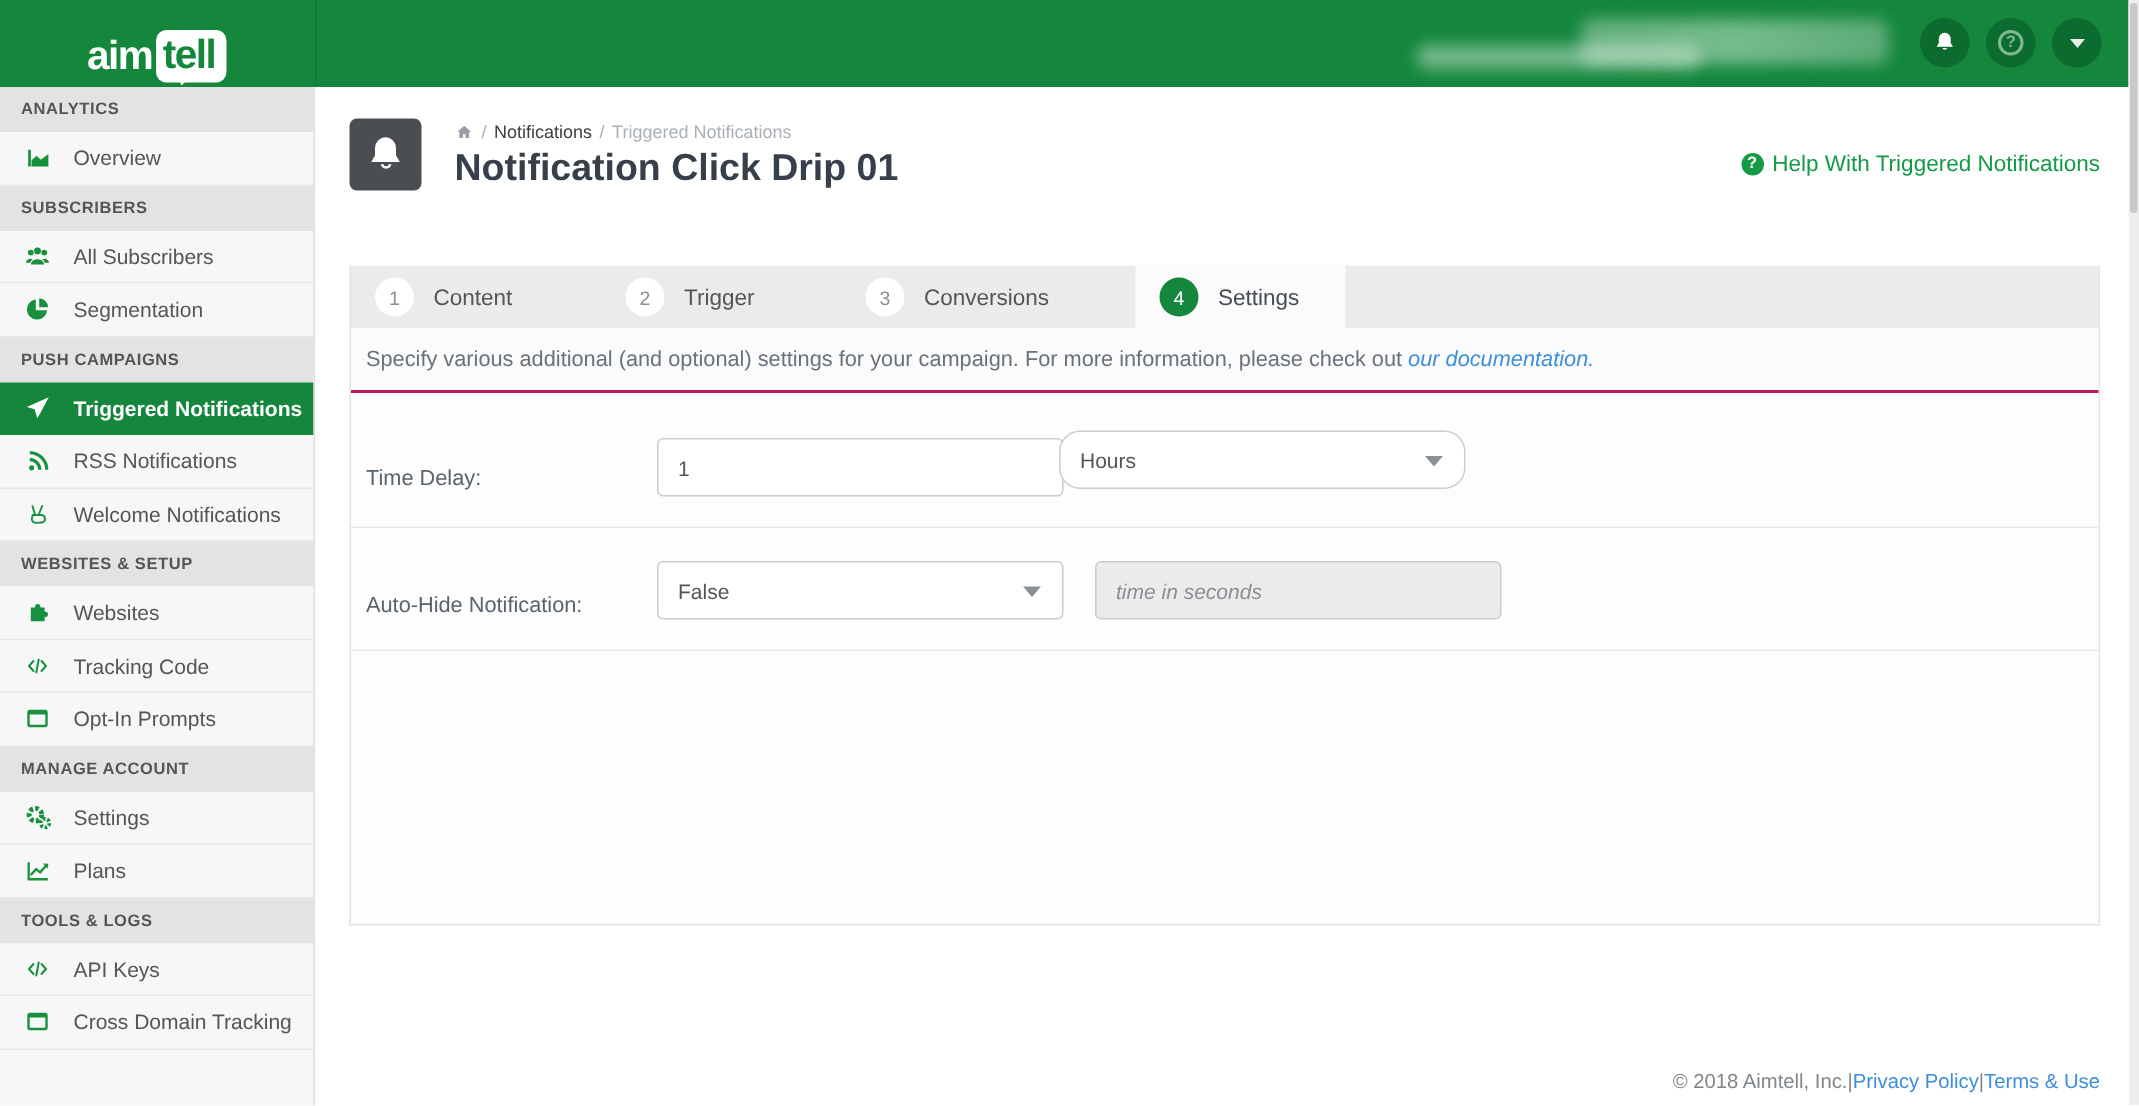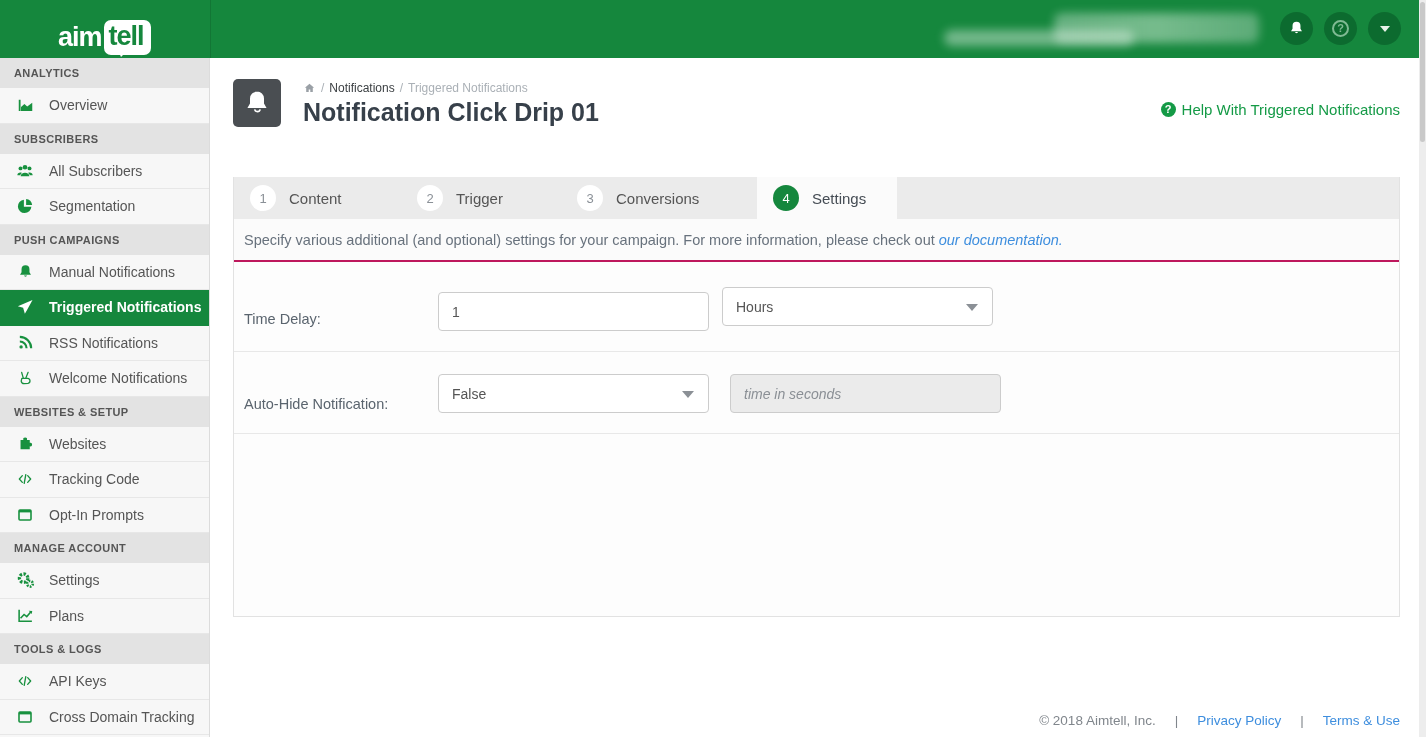--- a/index.html
+++ b/index.html
@@ -132,21 +132,21 @@
     position:absolute; width:271px; height:39px; border:1px solid #ccc; border-radius:4px;
     background:#fff; font-size:14px; color:#555; padding:0 13px;
     font-family:"Liberation Sans", sans-serif; outline:none;
   }
   .r1 .text-input { left:204px; top:30px; }
   .fake-select {
     position:absolute; width:271px; height:39px; border:1px solid #ccc; border-radius:4px;
     background:#fff; font-size:14px; color:#555; display:flex; align-items:center;
     padding:0 13px; cursor:pointer;
   }
-  .r1 .fake-select { left:488px; top:25px; }
+  .r1 .fake-select { left:472px; top:25px;border-radius:14px; }
   .r2 .fake-select { left:204px; top:22px; }
   .fake-select .sel-caret {
     position:absolute; right:14px; top:16px;
     width:0; height:0; border:6px solid transparent; border-top:7px solid #8b9096;
   }
   .disabled-input {
     position:absolute; left:496px; top:22px; width:271px; height:39px;
     border:1px solid #ccc; border-radius:4px; background:#ebebeb;
     font-size:14px; font-style:italic; color:#8a8f95; padding:0 13px;
     font-family:"Liberation Sans", sans-serif;
@@ -159,21 +159,21 @@
   .btn {
     height:34px; border:none; border-radius:4px; color:#fff; font-weight:bold;
     font-size:15px; padding:0 16px; cursor:pointer; font-family:"Liberation Sans", sans-serif;
   }
   .btn.delete { background:#E2413E; }
   .btn.draft { background:#F5A62B; }
   .btn.activate { background:#2E7EC1; }
 
   .footer {
     position:absolute; right:19px; top:777px; font-size:13.5px; color:#808archive;
-    color:#80868c; display:flex; gap:19px; white-space:nowrap;
+    color:#80868c; display:flex; gap:0; white-space:nowrap;
   }
   .footer .flink { color:#3E8EDE; cursor:pointer; }
 
   
   .main .actions { top:587px; }
   .main .footer { top:655px; }
 </style>
 </head>
 <body>
 
@@ -236,29 +236,20 @@
     <span class="ico">
       <svg width="18" height="18" viewBox="0 0 24 24">
         <path class="f" d="M10.5 3.5A9 9 0 1 0 20.5 13h-10z"></path>
         <path class="f" d="M13.5 2.5v8h8a8.6 8.6 0 0 0-8-8z"></path>
       </svg>
     </span>
     <span>Segmentation</span>
   </div>
 
   <div class="side-header">PUSH CAMPAIGNS</div>
-  <div class="side-item">
-    <span class="ico">
-      <svg width="17" height="18" viewBox="0 0 24 24">
-        <path class="f" d="M12 2.5a5.6 5.6 0 0 0-5.6 5.6v4.1L4.3 15.8h15.4l-2.1-3.6V8.1A5.6 5.6 0 0 0 12 2.5z"></path>
-        <path class="f" d="M9.8 17a2.3 2.3 0 0 0 4.4 0z"></path>
-      </svg>
-    </span>
-    <span>Manual Notifications</span>
-  </div>
   <div class="side-item active">
     <span class="ico">
       <svg width="18" height="18" viewBox="0 0 24 24">
         <path class="f" d="M22 2.5 2.5 11l7 2.1L11.8 21l3.1-5.3 7.1-13.2z"></path>
       </svg>
     </span>
     <span>Triggered Notifications</span>
   </div>
   <div class="side-item">
     <span class="ico">

